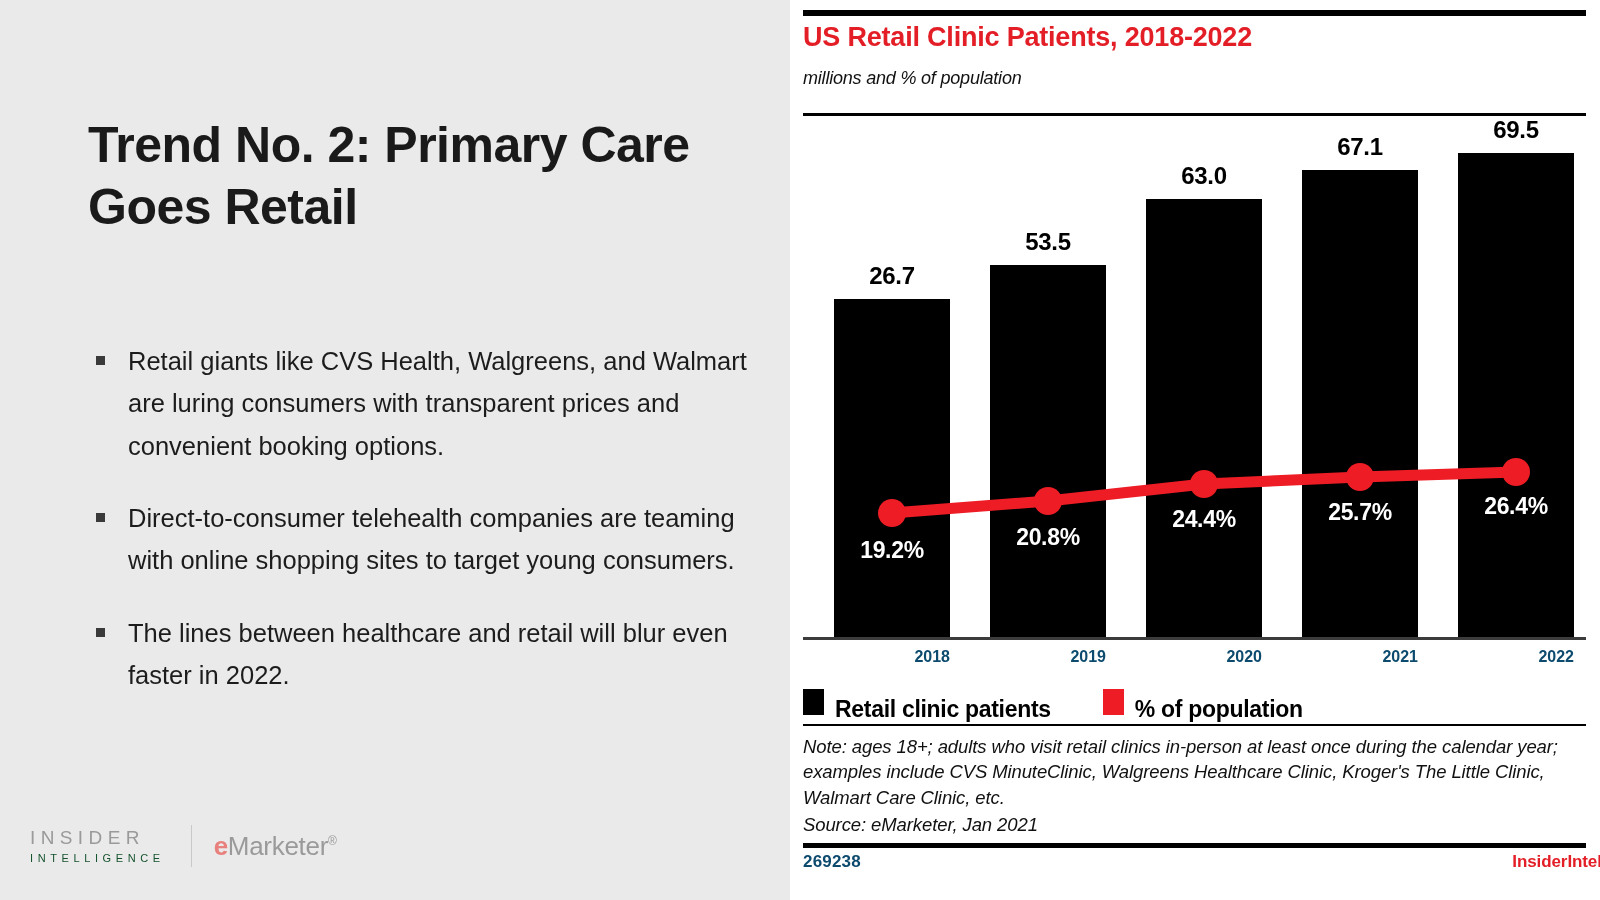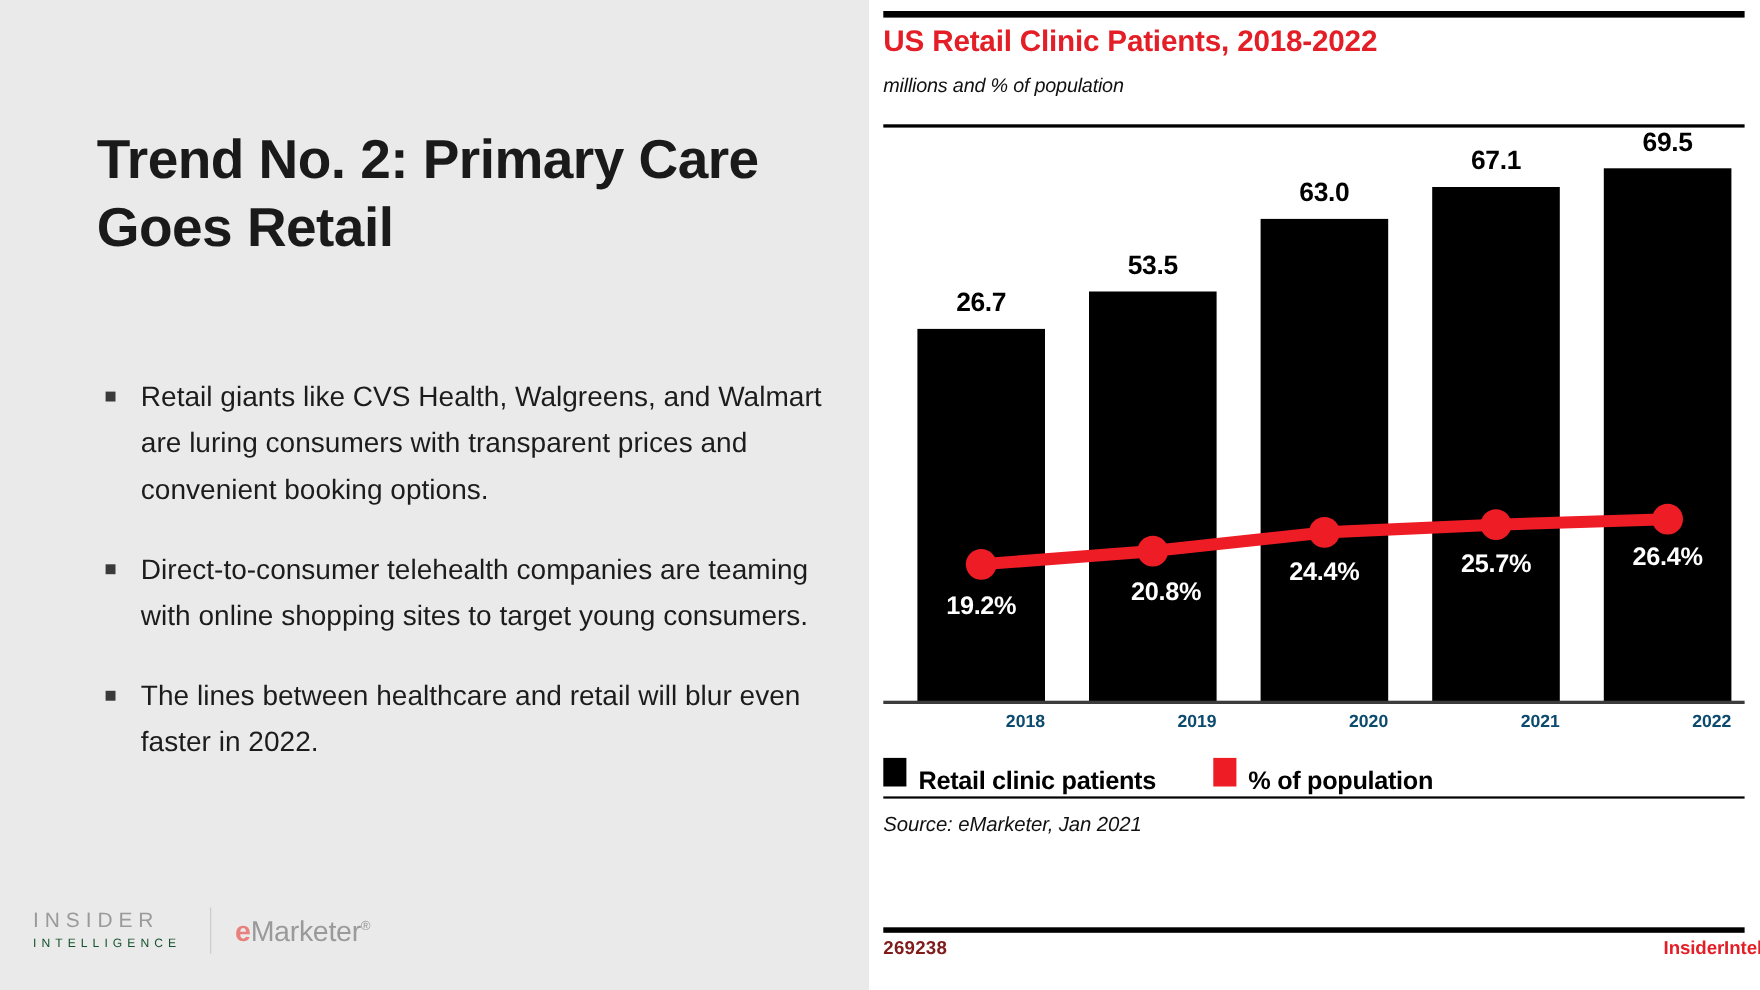--- a/index.html
+++ b/index.html
@@ -221,21 +221,21 @@
     letter-spacing: -0.1px;
   }
   #source-line {
     margin-top: 2px;
   }
   #chart-id {
     position: absolute;
     left: 13px; top: 852px;
     font-size: 17px;
     font-weight: bold;
-    color: #7f1d1d;
+    color: #0c4a6e;
     letter-spacing: 0.2px;
   }
   #site-url {
     position: absolute;
     right: 4px; top: 852px;
     font-size: 17px;
     font-weight: bold;
     color: #e31e26;
     letter-spacing: -0.1px;
   }
@@ -302,21 +302,21 @@
       <svg id="line-svg" viewBox="0 0 783 520" preserveAspectRatio="none">
         <polyline points="89,393 245,381 401,364 557,357 713,352" fill="none" stroke="#ee1c25" stroke-width="11" stroke-linejoin="round" stroke-linecap="round"></polyline>
         <circle cx="89" cy="393" r="14" fill="#ee1c25"></circle>
         <circle cx="245" cy="381" r="14" fill="#ee1c25"></circle>
         <circle cx="401" cy="364" r="14" fill="#ee1c25"></circle>
         <circle cx="557" cy="357" r="14" fill="#ee1c25"></circle>
         <circle cx="713" cy="352" r="14" fill="#ee1c25"></circle>
       </svg>
 
       <div class="pct-label" style="left:31px;  top:417px; width:116px;">19.2%</div>
-      <div class="pct-label" style="left:187px; top:404px; width:116px;padding-left:12px;">20.8%</div>
+      <div class="pct-label" style="left:187px; top:404px; width:116px;">20.8%</div>
       <div class="pct-label" style="left:343px; top:386px; width:116px;">24.4%</div>
       <div class="pct-label" style="left:499px; top:379px; width:116px;">25.7%</div>
       <div class="pct-label" style="left:655px; top:373px; width:116px;">26.4%</div>
     </div>
 
     <div id="axis-line"></div>
     <div class="x-tick" style="left:44px;  width:116px;">2018</div>
     <div class="x-tick" style="left:200px; width:116px;">2019</div>
     <div class="x-tick" style="left:356px; width:116px;">2020</div>
     <div class="x-tick" style="left:512px; width:116px;">2021</div>
@@ -329,20 +329,21 @@
       </div>
       <div class="legend-entry">
         <span class="legend-swatch" style="background:#ee1c25;"></span>
         <span class="legend-label">% of population</span>
       </div>
     </div>
 
     <div class="rule" id="rule-note"></div>
 
     <div id="note-block">
+      <div>Note: ages 18+; adults who visit retail clinics in-person at least once during the calendar year; examples include CVS MinuteClinic, Walgreens Healthcare Clinic, Kroger's The Little Clinic, Walmart Care Clinic, etc.</div>
       <div id="source-line">Source: eMarketer, Jan 2021</div>
     </div>
 
     <div class="rule" id="rule-bottom"></div>
 
     <div id="chart-id">269238</div>
     <div id="site-url">InsiderIntelligence.com</div>
   </div>
 </div>
 

